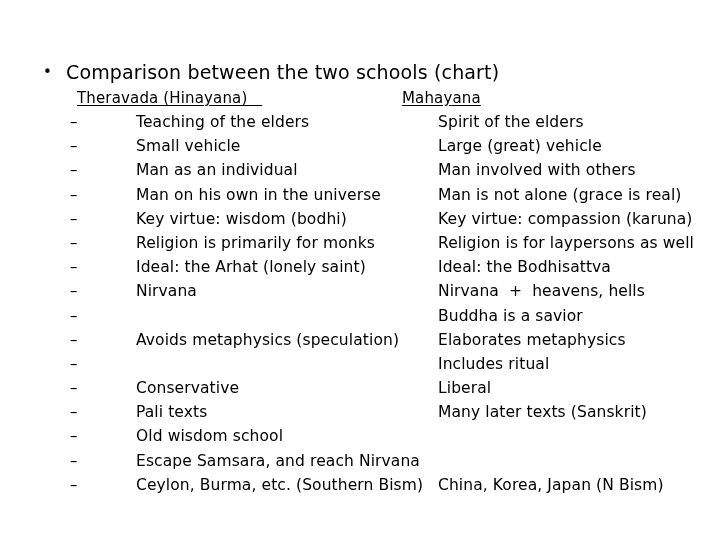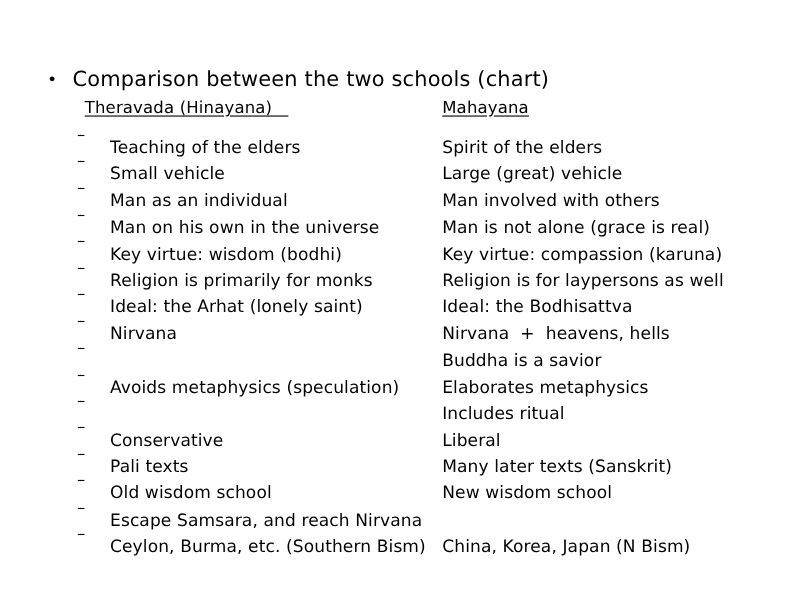--- a/index.html
+++ b/index.html
@@ -81,25 +81,26 @@
   }
   .dash {
     position: absolute;
     left: 70px;
     top: 0;
     font-size: 15px;
     line-height: 20px;
   }
   .cell {
     position: absolute;
-    top: 12px;
+    top: 0;
     font-size: 15.5px;
     line-height: 20px;
     white-space: pre;
     letter-spacing: 0.1px;
+    margin-left: 36px;
   }
   .cell-left  { left: 100px; }
   .cell-right { left: 402px; }
 
   .u { text-decoration: underline; text-underline-offset: 2px; }
 </style>
 </head>
 <body>
 
 <div class="slide">
@@ -174,21 +175,20 @@
         <span class="cell cell-right">Liberal</span>
       </div>
       <div class="row">
         <span class="dash">–</span>
         <span class="cell cell-left">Pali texts</span>
         <span class="cell cell-right">Many later texts (Sanskrit)</span>
       </div>
       <div class="row">
         <span class="dash">–</span>
         <span class="cell cell-left">Old wisdom school</span>
-        <span class="cell cell-right">New wisdom school</span>
       </div>
       <div class="row">
         <span class="dash">–</span>
         <span class="cell cell-left">Escape Samsara, and reach Nirvana</span>
       </div>
       <div class="row">
         <span class="dash">–</span>
         <span class="cell cell-left">Ceylon, Burma, etc. (Southern Bism)</span>
         <span class="cell cell-right">China, Korea, Japan (N Bism)</span>
       </div>

